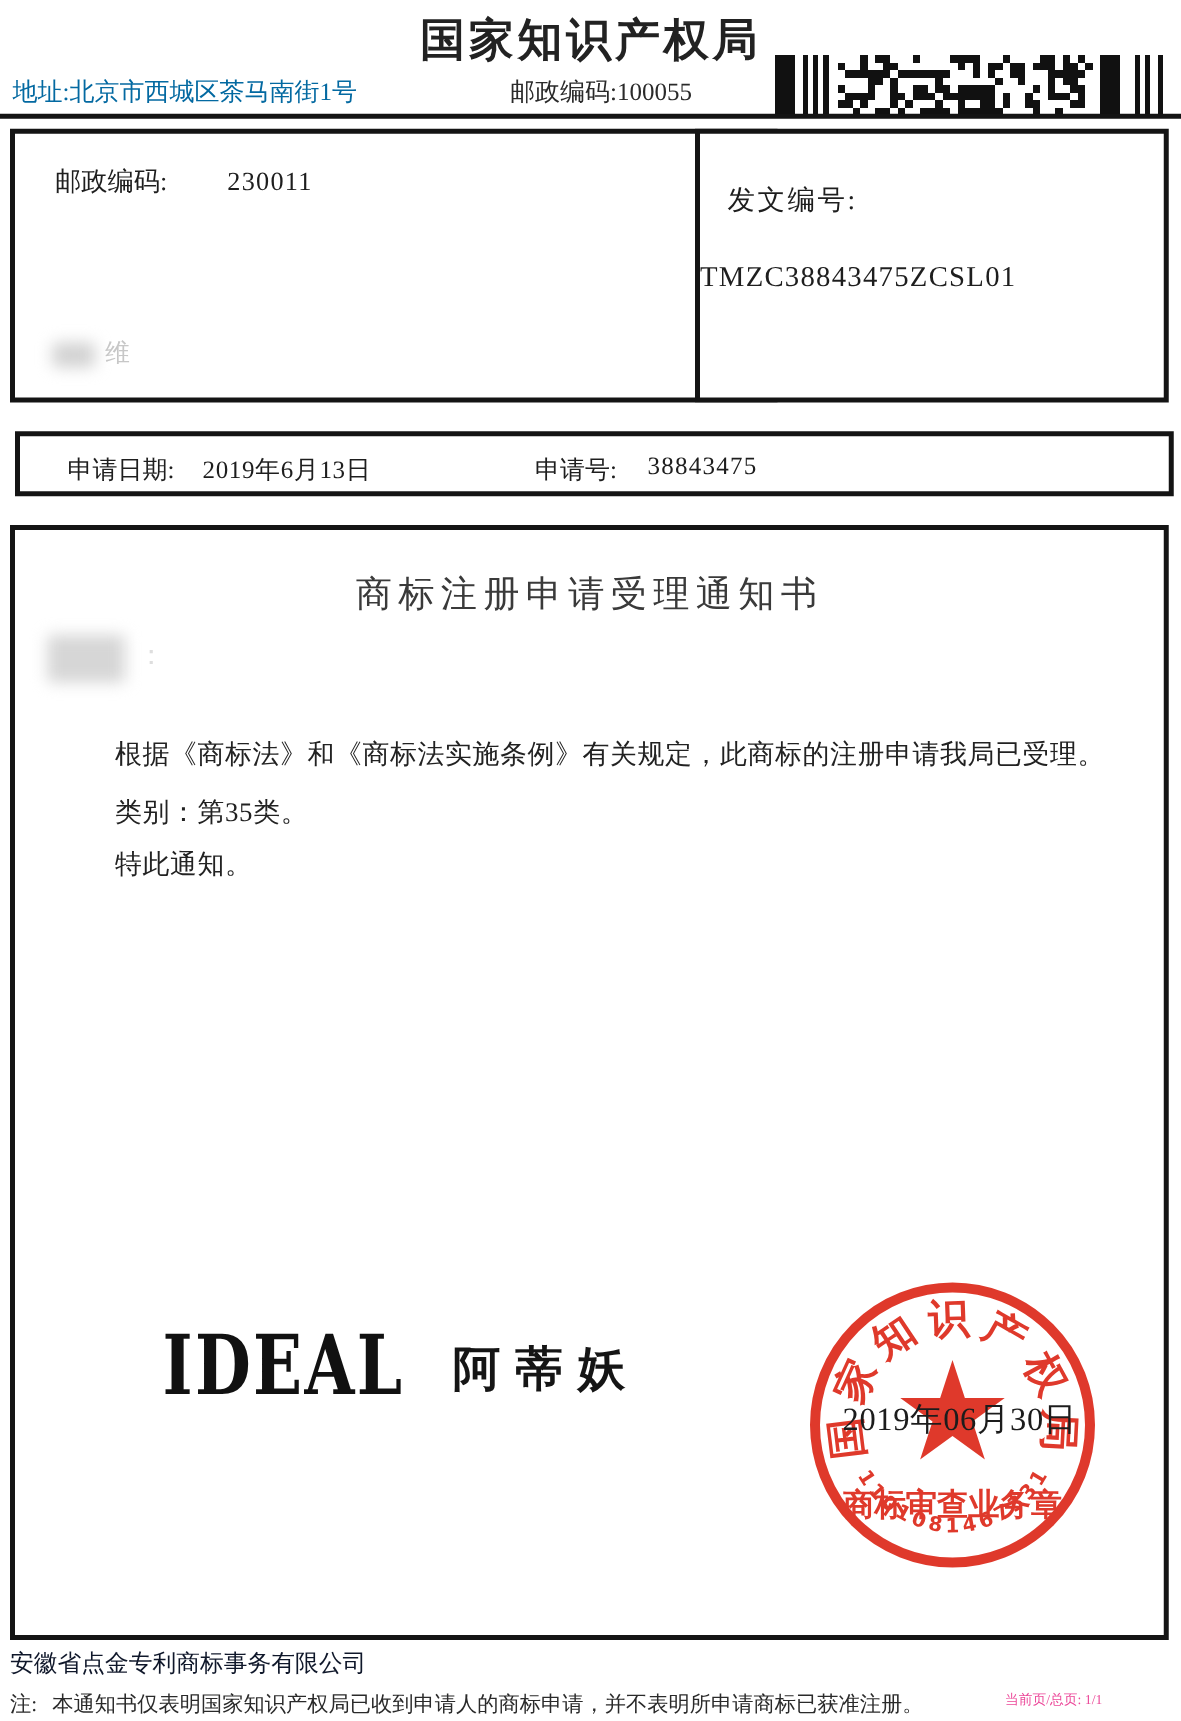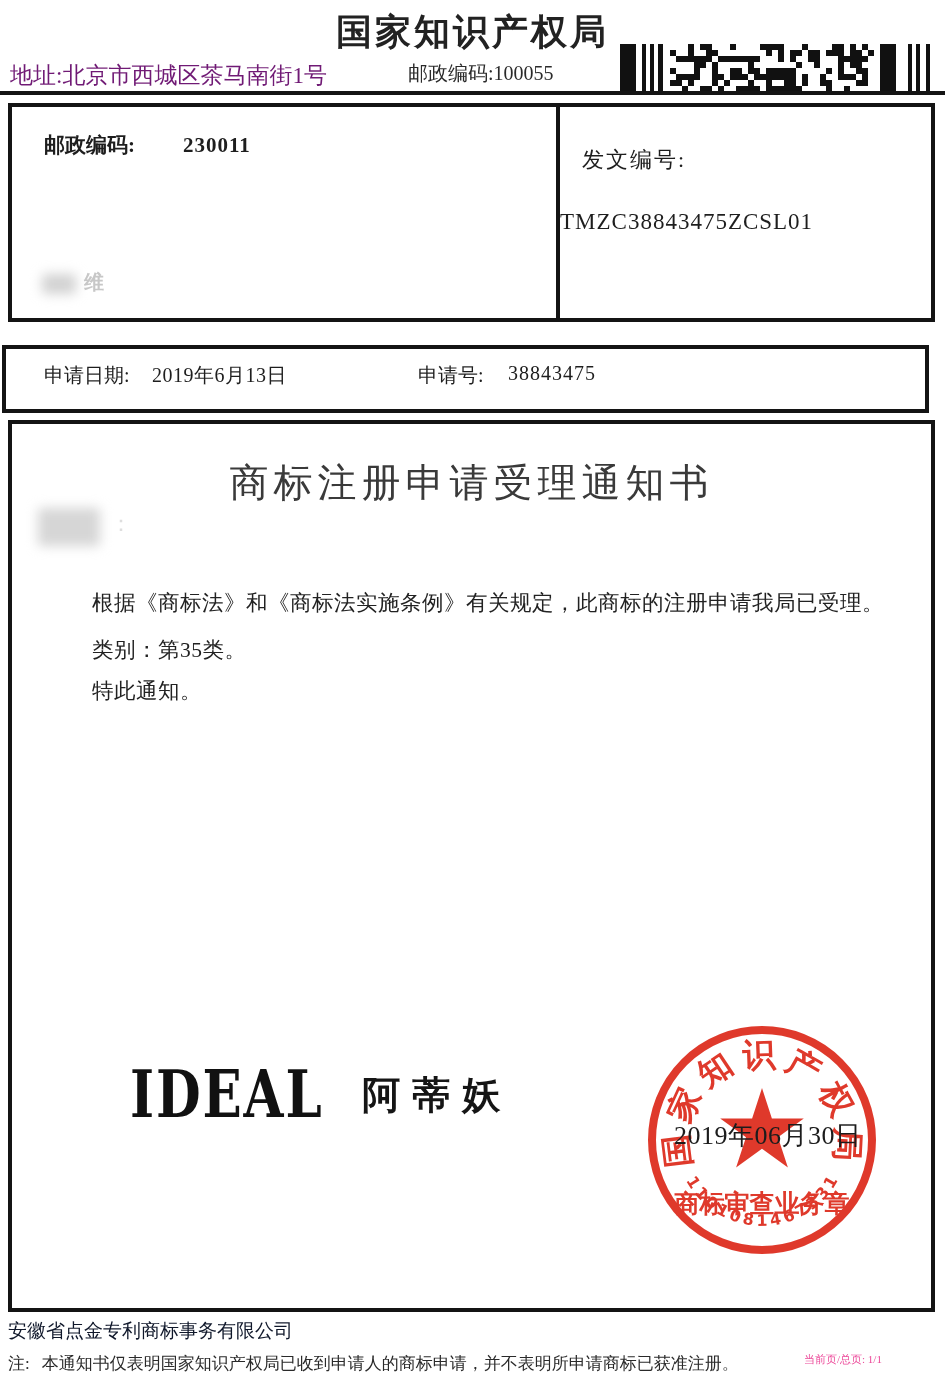--- a/index.html
+++ b/index.html
@@ -9,30 +9,30 @@
     font-family:"Liberation Serif","DejaVu Serif",serif;
     color:#1e1e1e;
   }
   .abs { position:absolute; }
 
   
   .org-title {
     top:8px; left:0; width:945px; text-align:center;
     font-size:36px; font-weight:600; letter-spacing:3px; color:#222;
   }
-  .hdr-address { top:60px; left:10px; font-size:23px; color:#701a75; }
+  .hdr-address { top:60px; left:10px; font-size:20px; color:#0369a1; }
   .hdr-postal  { top:60px; left:408px; font-size:20px; color:#2a2a2a; }
   .barcode { top:44px; left:620px; width:312px; height:48px; }
   .hrline  { top:91px; left:0; width:945px; height:4px; background:#141414; }
 
   
   .box { border:4px solid #141414; background:#fff; }
-  .box-recipient { top:103px; left:8px;   width:614px; height:219px;font-weight:bold; }
+  .box-recipient { top:103px; left:8px;   width:614px; height:219px; }
   .box-docnum    { top:103px; left:556px; width:379px; height:219px; }
-  .box-daterow   { top:345px; left:2px;   width:927px; height:68px; }
+  .box-daterow   { top:345px; left:12px;   width:927px; height:52px; }
   .box-main      { top:420px; left:8px;   width:927px; height:892px; }
 
   .rc-postal { position:absolute; top:24px; left:32px; font-size:21px; }
   .rc-postal .val { margin-left:48px; letter-spacing:1px; }
 
   .faint-text { color:#c7c7c7; filter:blur(0.6px); }
   .smudge { display:inline-block; background:#bdbdbd; filter:blur(6px); border-radius:3px; vertical-align:middle; }
   .rc-addr { position:absolute; top:88px; left:22px; font-size:21px; white-space:nowrap; }
   .rc-addr .smudge { width:96px; height:28px; margin:0 16px; background:#b3b3b3; }
   .rc-name { position:absolute; top:162px; left:30px; font-size:20px; }
@@ -41,21 +41,21 @@
   .dn-label { position:absolute; top:38px; left:22px; font-size:22px; letter-spacing:2px; }
   .dn-value { position:absolute; top:102px; left:0; width:100%; text-align:left; font-size:23px; letter-spacing:1px; }
 
   .dr-item { position:absolute; top:13px; font-size:20px; }
   .dr-l1 { left:38px; }  .dr-v1 { left:146px; letter-spacing:0.5px; }
   .dr-l2 { left:412px; } .dr-v2 { left:502px; letter-spacing:1px; }
 
   
   .notice-title {
     position:absolute; top:32px; left:0; width:100%; text-align:center;
-    font-size:39px; letter-spacing:5px; color:#3a3a3a; font-weight:500;
+    font-size:29px; letter-spacing:5px; color:#3a3a3a; font-weight:500;
   }
   .salutation { position:absolute; top:84px; left:26px; }
   .salutation .smudge { width:62px; height:38px; background:#d6d6d6; }
   .salutation .faint-text { font-size:22px; margin-left:10px; color:#dedede; }
   .body-line { position:absolute; left:80px; font-size:21.5px; letter-spacing:0.5px; color:#222; white-space:nowrap;margin-top:34px; }
   .bl-1 { top:130px; } .bl-2 { top:177px; } .bl-3 { top:218px; }
 
   
   .trademark { position:absolute; top:636px; left:118px; display:flex; align-items:center; }
   .tm-latin {

